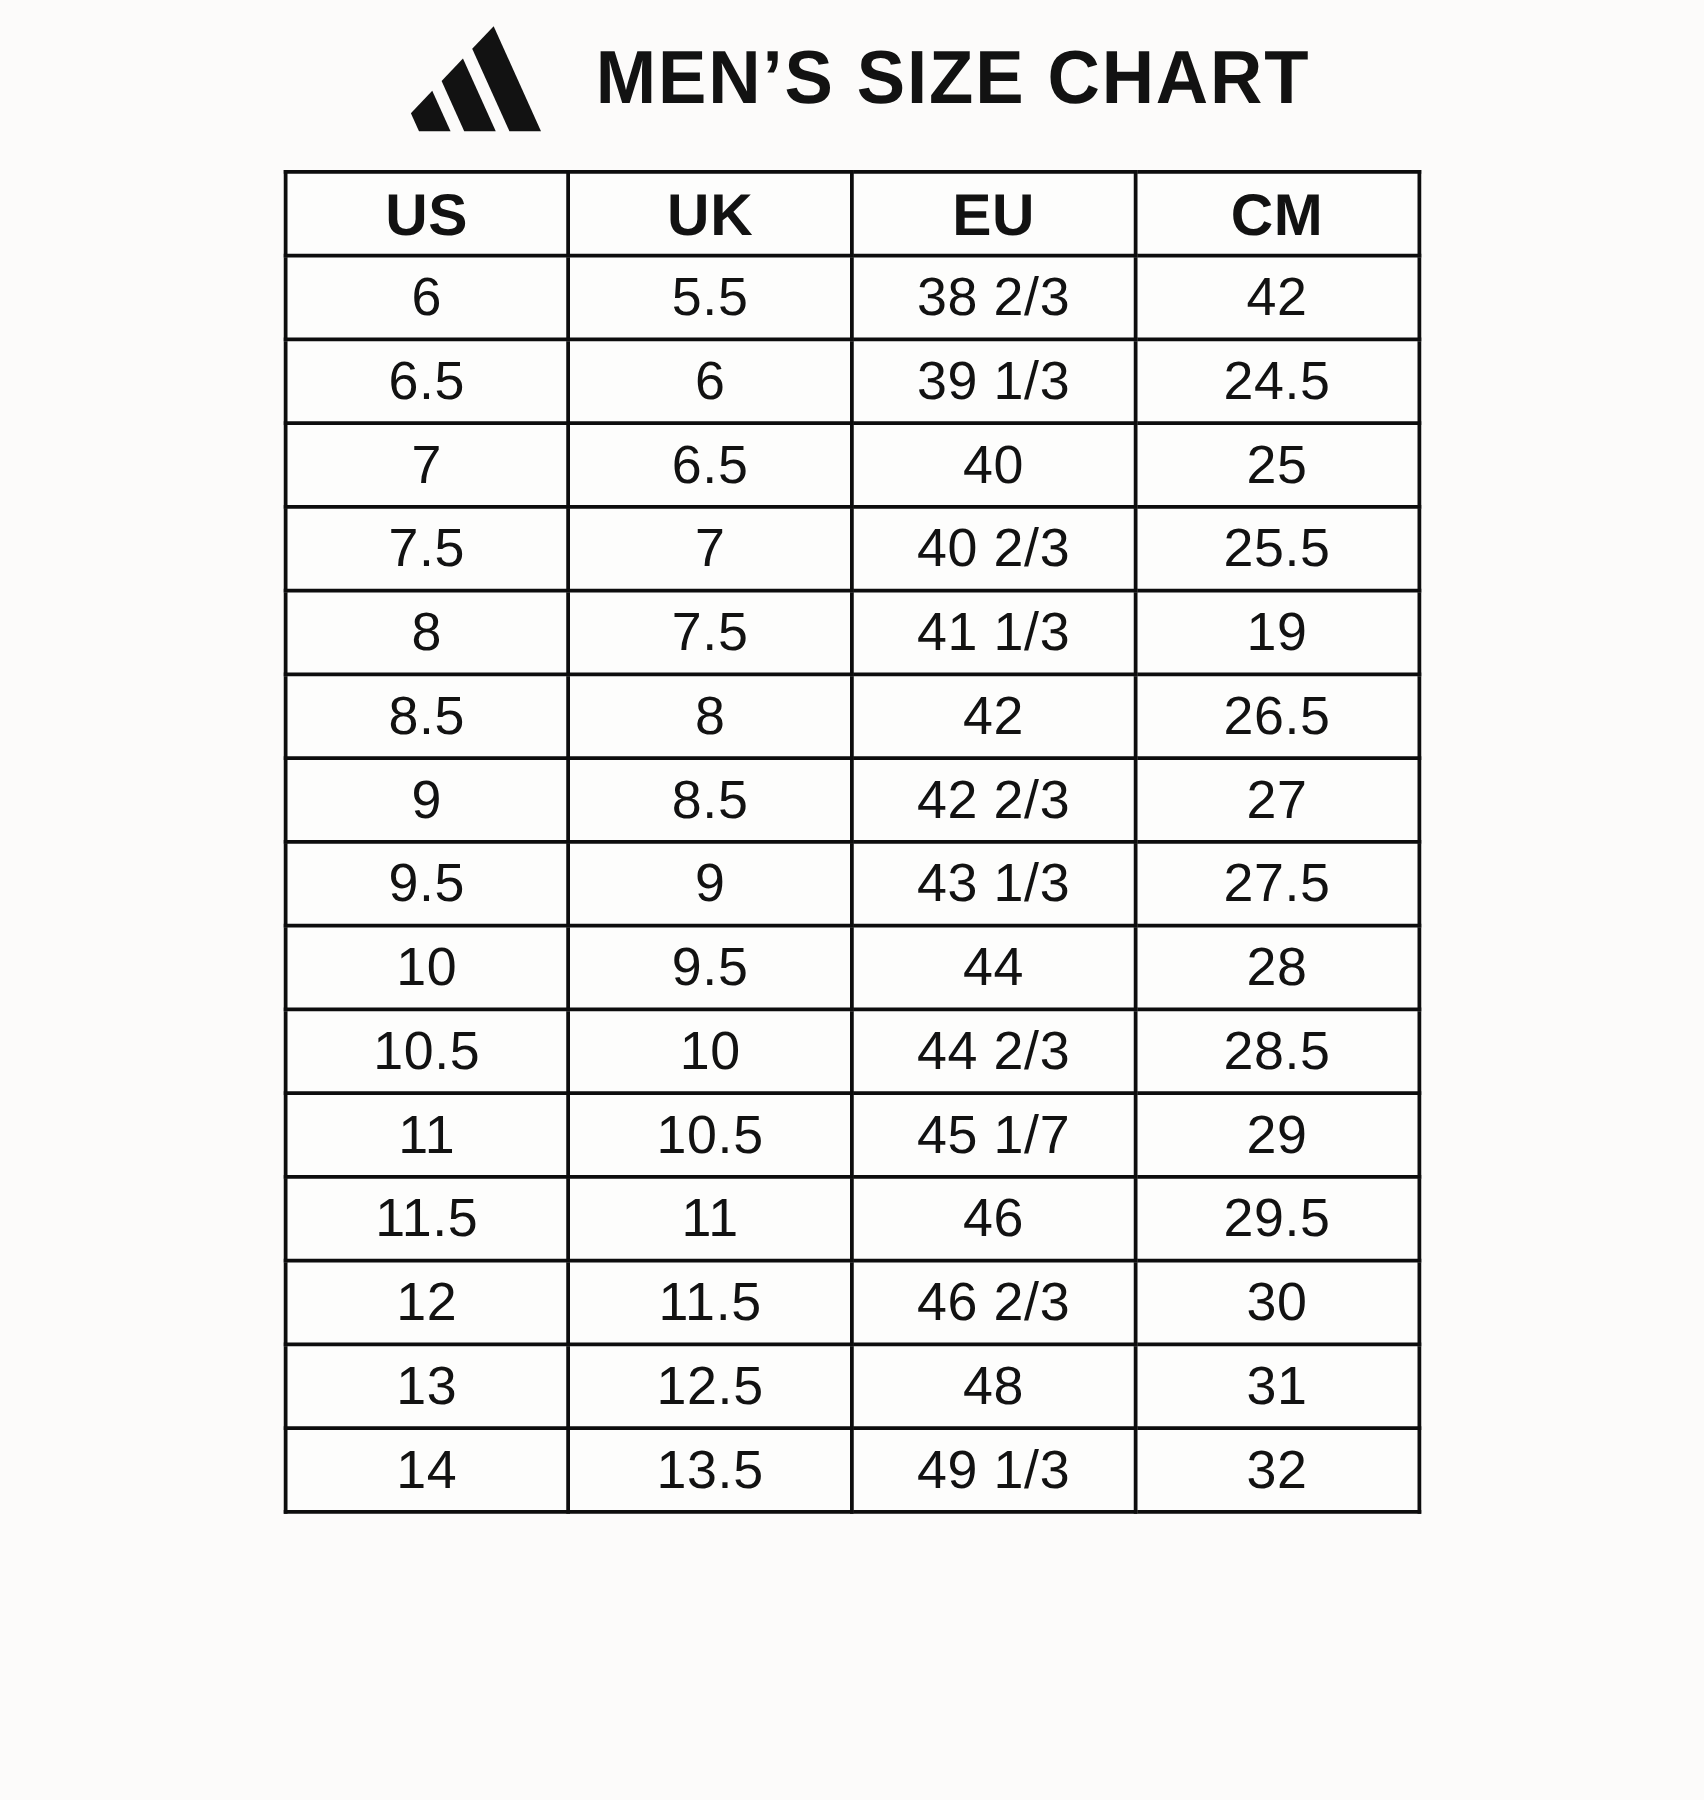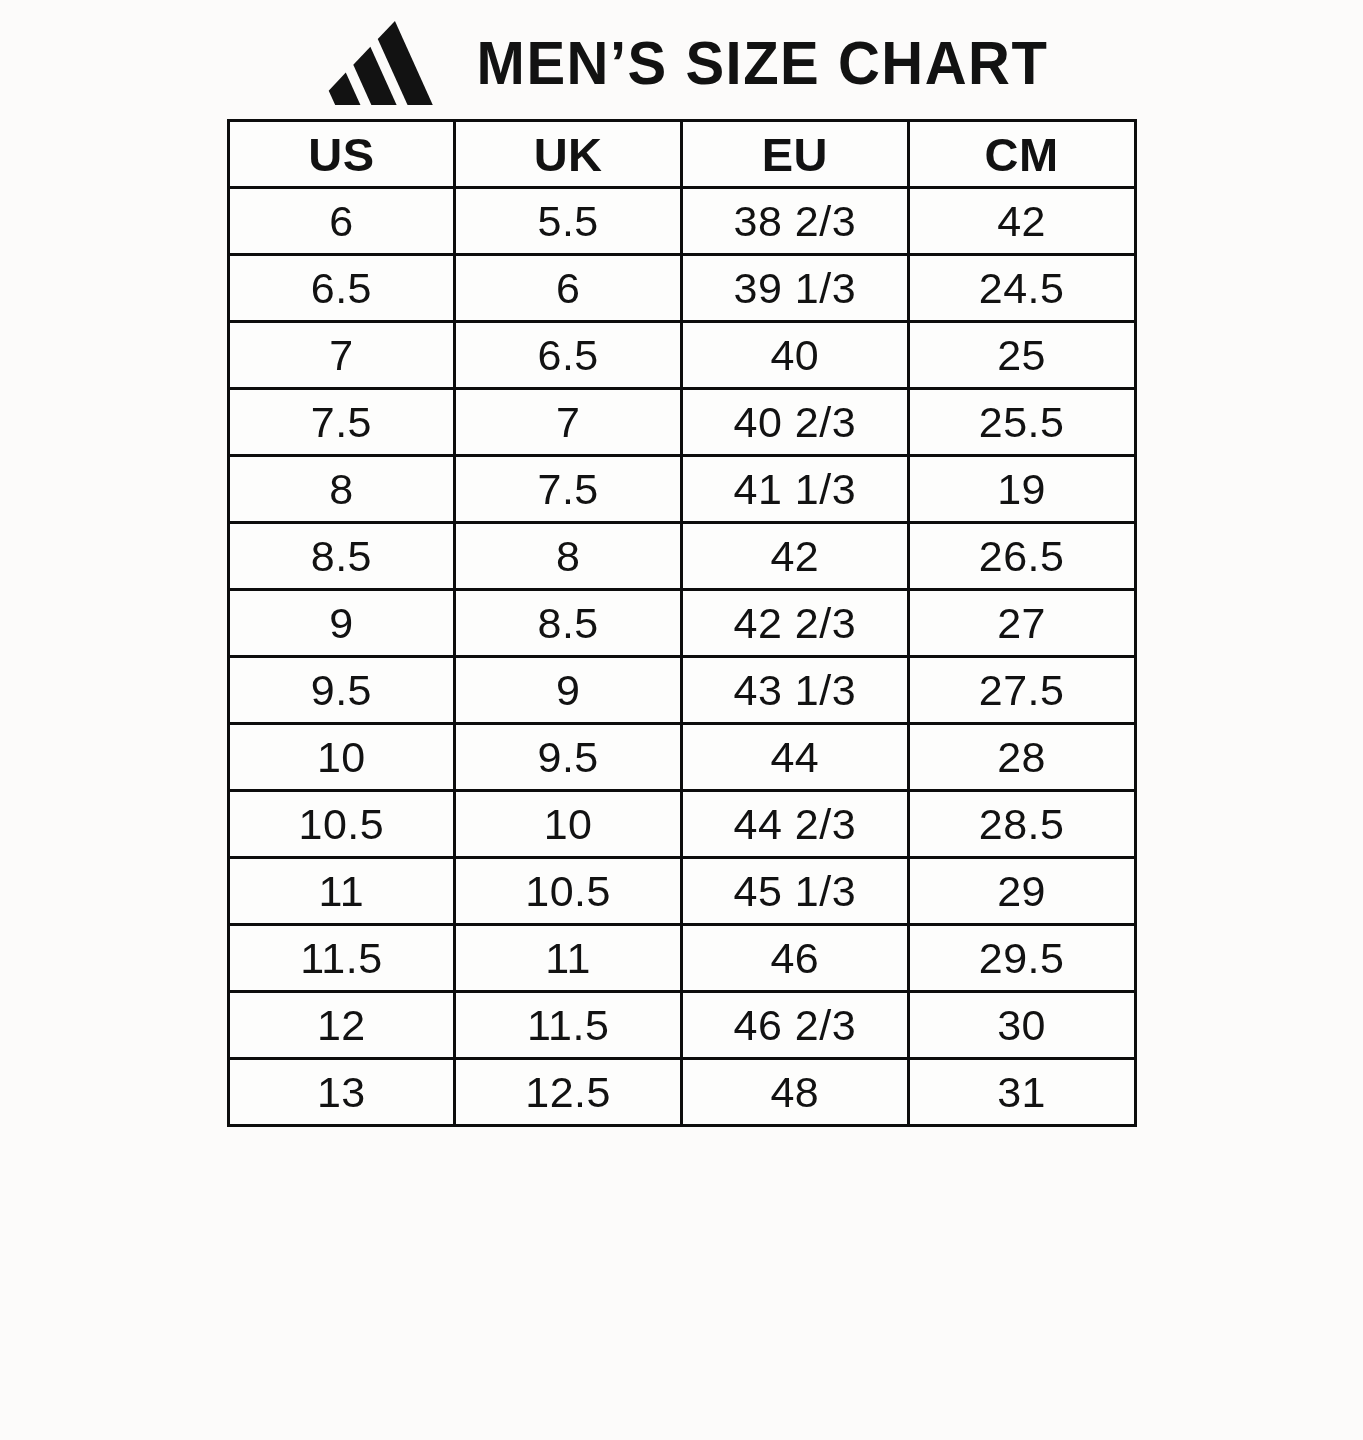--- a/index.html
+++ b/index.html
@@ -42,21 +42,21 @@
     font-weight: 800;
     letter-spacing: 1.5px;
     line-height: 1;
     white-space: nowrap;
     transform: scaleY(1.04);
   }
   table.size-table {
     border-collapse: collapse;
     table-layout: fixed;
     width: 910px;
-    margin: 19px auto 0 auto;
+    margin: 36px auto 0 auto;
   }
   .size-table th,
   .size-table td {
     border: 3px solid var(--border);
     height: 67px;
     padding: 0;
     text-align: center;
     vertical-align: middle;
     background: #fdfdfc;
   }
@@ -153,37 +153,43 @@
         </tr>
         <tr>
           <td>10.5</td>
           <td>10</td>
           <td>44 2/3</td>
           <td>28.5</td>
         </tr>
         <tr>
           <td>11</td>
           <td>10.5</td>
-          <td>45 1/3</td>
+          <td>45 1/7</td>
           <td>29</td>
         </tr>
         <tr>
           <td>11.5</td>
           <td>11</td>
           <td>46</td>
           <td>29.5</td>
         </tr>
         <tr>
           <td>12</td>
           <td>11.5</td>
           <td>46 2/3</td>
           <td>30</td>
         </tr>
         <tr>
           <td>13</td>
           <td>12.5</td>
           <td>48</td>
           <td>31</td>
         </tr>
+        <tr>
+          <td>14</td>
+          <td>13.5</td>
+          <td>49 1/3</td>
+          <td>32</td>
+        </tr>
       </tbody>
   </table>
 
 </div>
 
 </body></html>

